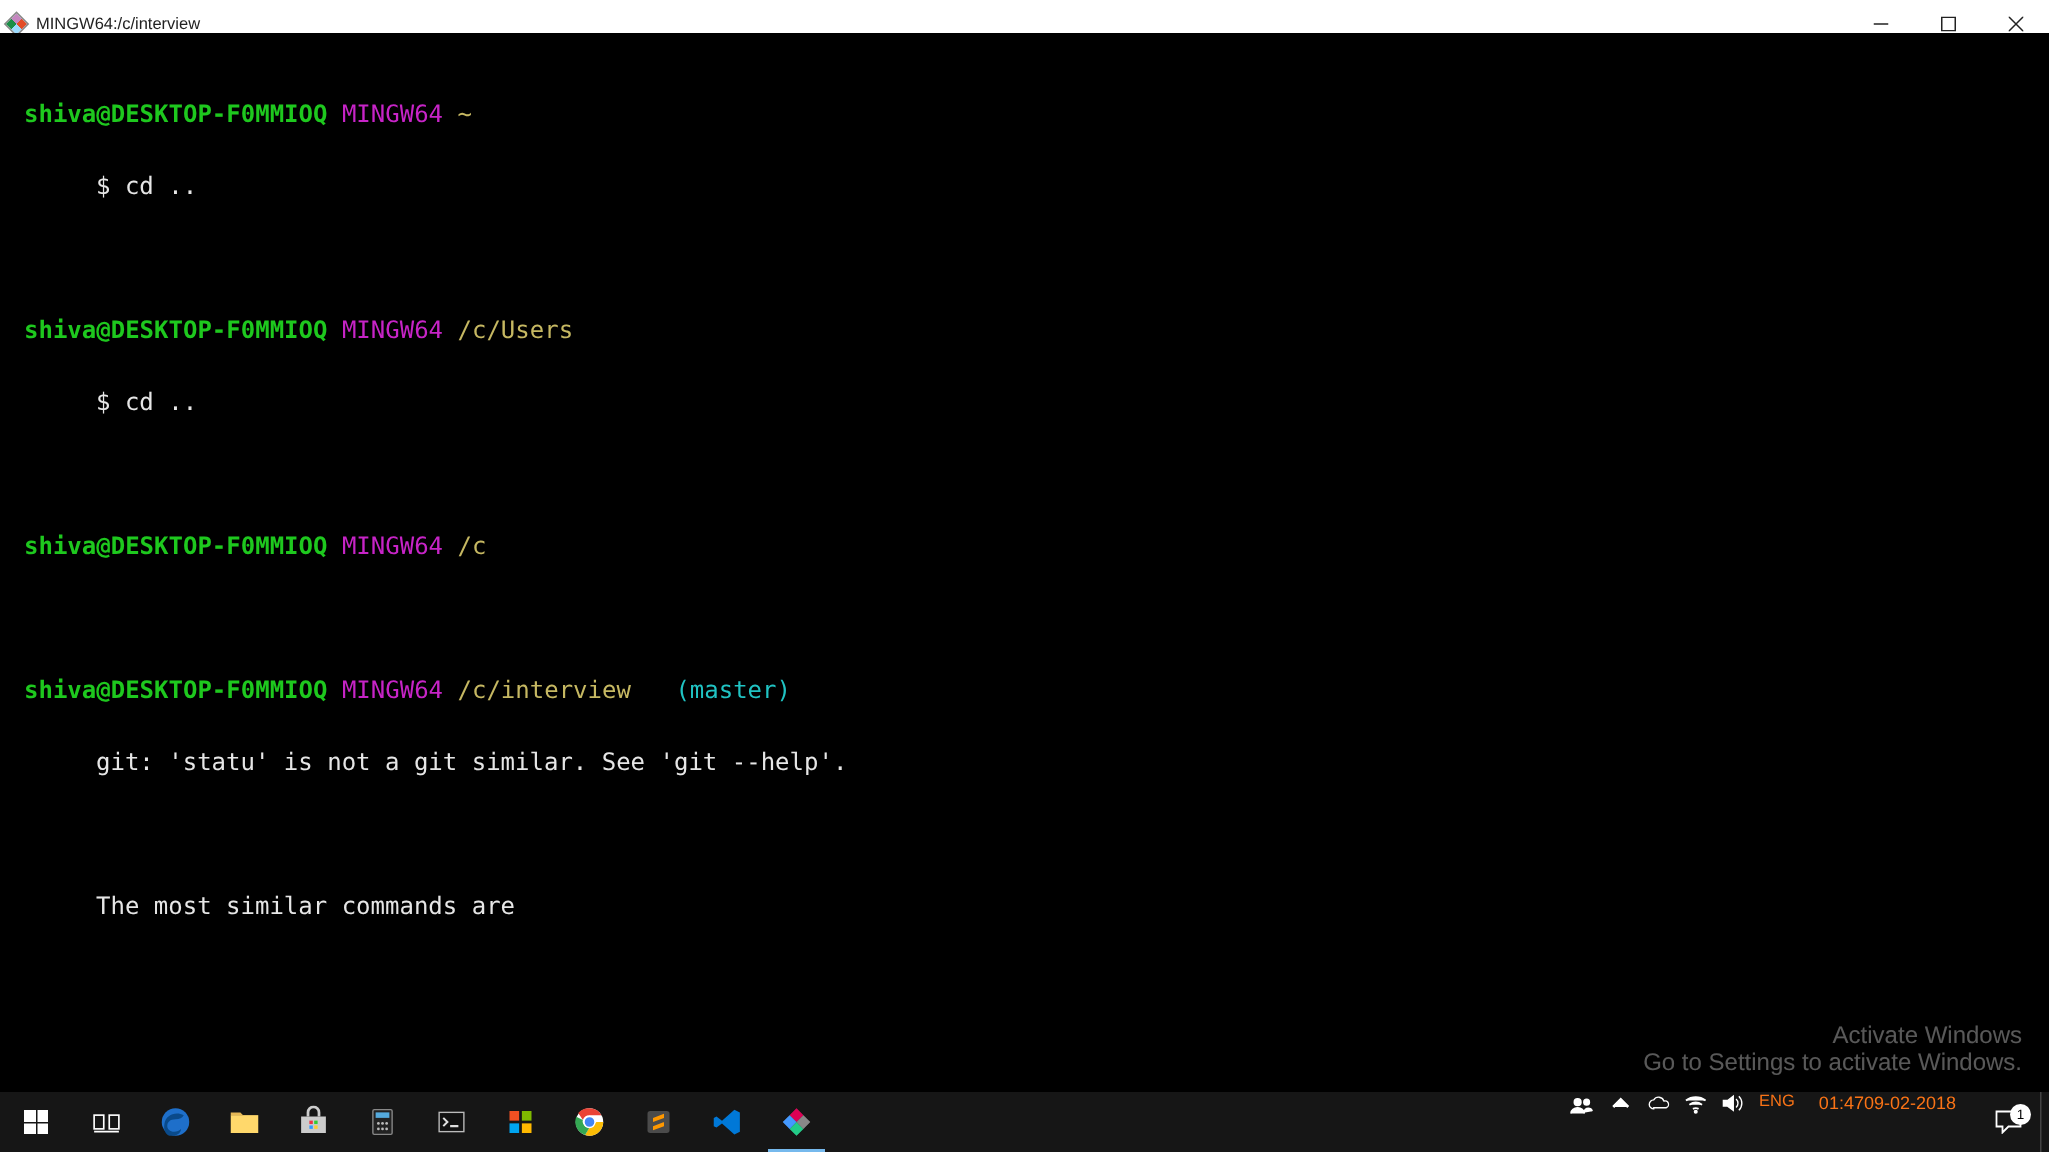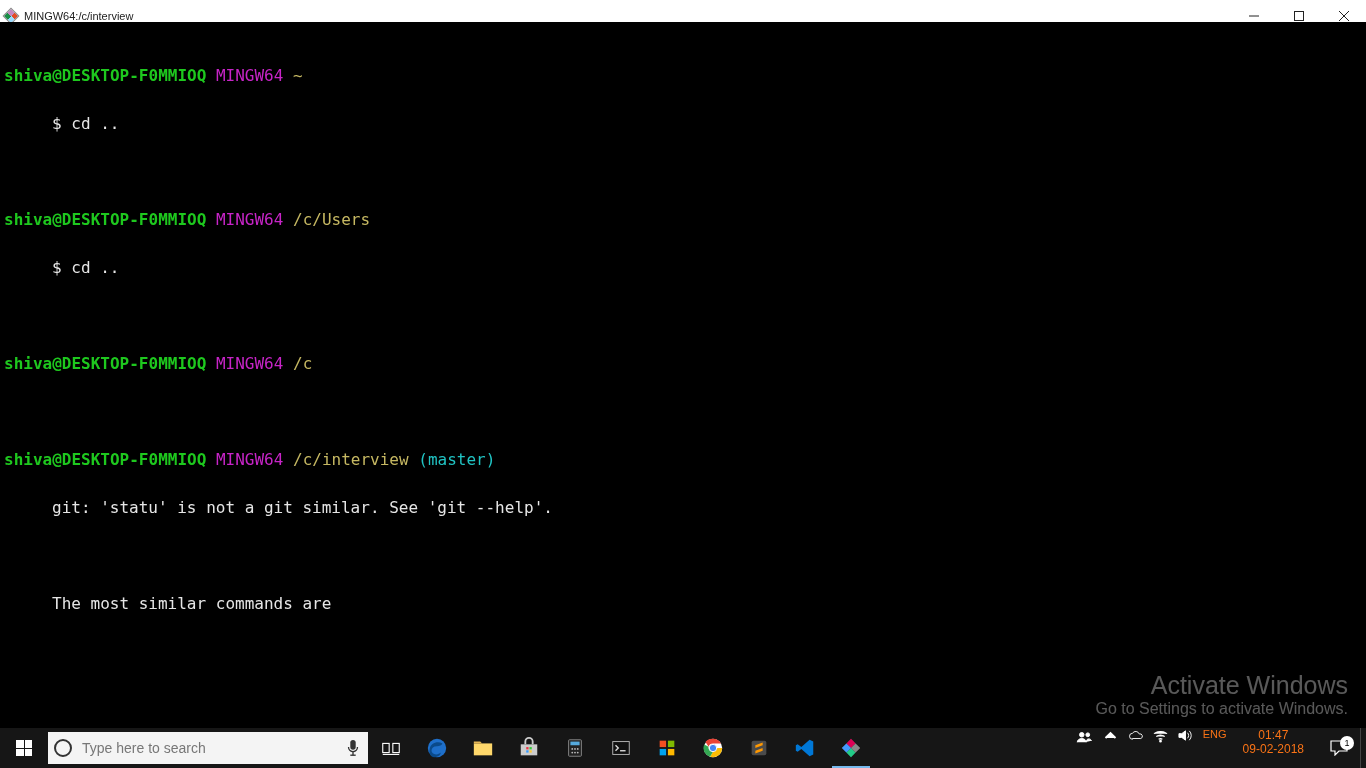--- a/index.html
+++ b/index.html
@@ -38,43 +38,43 @@
 
   
   .terminal {
     position: absolute;
     top: 22px; left: 0; right: 0; bottom: 40px;
     background: #000;
     color: #d0d0d0;
     font-family: "Consolas","Lucida Console",monospace;
     font-size: 16px;
     line-height: 24px;
-    padding: 18px 0 0 0;
+    padding: 18px 0 0 12px;
     white-space: pre;
     overflow: hidden;
   }
   .line { padding: 0 4px; }
   .user   { color: #1ec81e; font-weight: bold; }
   .mingw  { color: #c724c7; }
   .path   { color: #c6b862; }
-  .branch { color: #20c3c3; }
+  .branch { color: #20c3c3; margin-left: 20px; }
   .white  { color: #e6e6e6; margin-left: 48px; }
   @keyframes blink { 50% { opacity: 0; } }
 
   
   .watermark {
     position: absolute;
     right: 18px;
     bottom: 50px;
     text-align: right;
     font-family: "Segoe UI", sans-serif;
     color: rgba(255,255,255,0.35);
     pointer-events: none;
   }
-  .watermark .wm1 { font-size: 25px; font-weight: 300; }
+  .watermark .wm1 { font-size: 16px; font-weight: 300; }
   .watermark .wm2 { font-size: 16px; font-weight: 300; }
 
   
   .taskbar {
     position: absolute;
     left: 0; right: 0; bottom: 0;
     height: 40px;
     background: #161616;
     display: flex;
     align-items: stretch;
@@ -128,21 +128,21 @@
     padding: 0 8px;
     color: #f97316;
   }
   .tb-tray svg { width: 15px; height: 15px; fill: #fff; stroke: #fff; }
   .tb-tray .people svg { width: 18px; height: 18px; }
   .tb-clock {
     text-align: center;
     font-size: 12px;
     line-height: 14px;
     padding: 0 6px;
-    display: flex; flex-direction: column; justify-content: center;
+    display: flex; flex-direction: row; justify-content: center;
   }
   .tb-notif {
     width: 42px; display: flex; align-items: center; justify-content: center; position: relative;
   }
   .tb-notif .badge {
     position: absolute; top: 8px; right: 6px;
     background: #fff; color: #000;
     width: 14px; height: 14px; border-radius: 50%;
     font-size: 9px; display: flex; align-items: center; justify-content: center;
   }
@@ -213,32 +213,20 @@
 
 <div class="taskbar">
   <div class="tb-start">
     <div class="win-logo">
       <span></span>
         <span></span>
         <span></span>
         <span></span>
     </div>
   </div>
-  <div class="tb-search">
-    <span class="cortana"></span>
-    <span class="placeholder">Type here to search</span>
-    <span class="mic">
-      <svg viewBox="0 0 14 20">
-          <rect x="4" y="1" width="6" height="11" rx="3"></rect>
-          <path d="M2 9a5 5 0 0 0 10 0" fill="none" stroke="#333" stroke-width="1.5"></path>
-          <path d="M7 14v4" stroke="#333" stroke-width="1.5"></path>
-          <path d="M4 18h6" stroke="#333" stroke-width="1.5"></path>
-        </svg>
-    </span>
-  </div>
 
   <div class="tb-icons">
     <div class="tb-icon">
       <svg viewBox="0 0 24 24" fill="none" stroke="#fff" stroke-width="1.2">
           <rect x="3" y="7" width="7" height="10"></rect>
           <rect x="14" y="7" width="7" height="10"></rect>
           <path d="M3 19h18"></path>
         </svg>
     </div>
     <div class="tb-icon">

